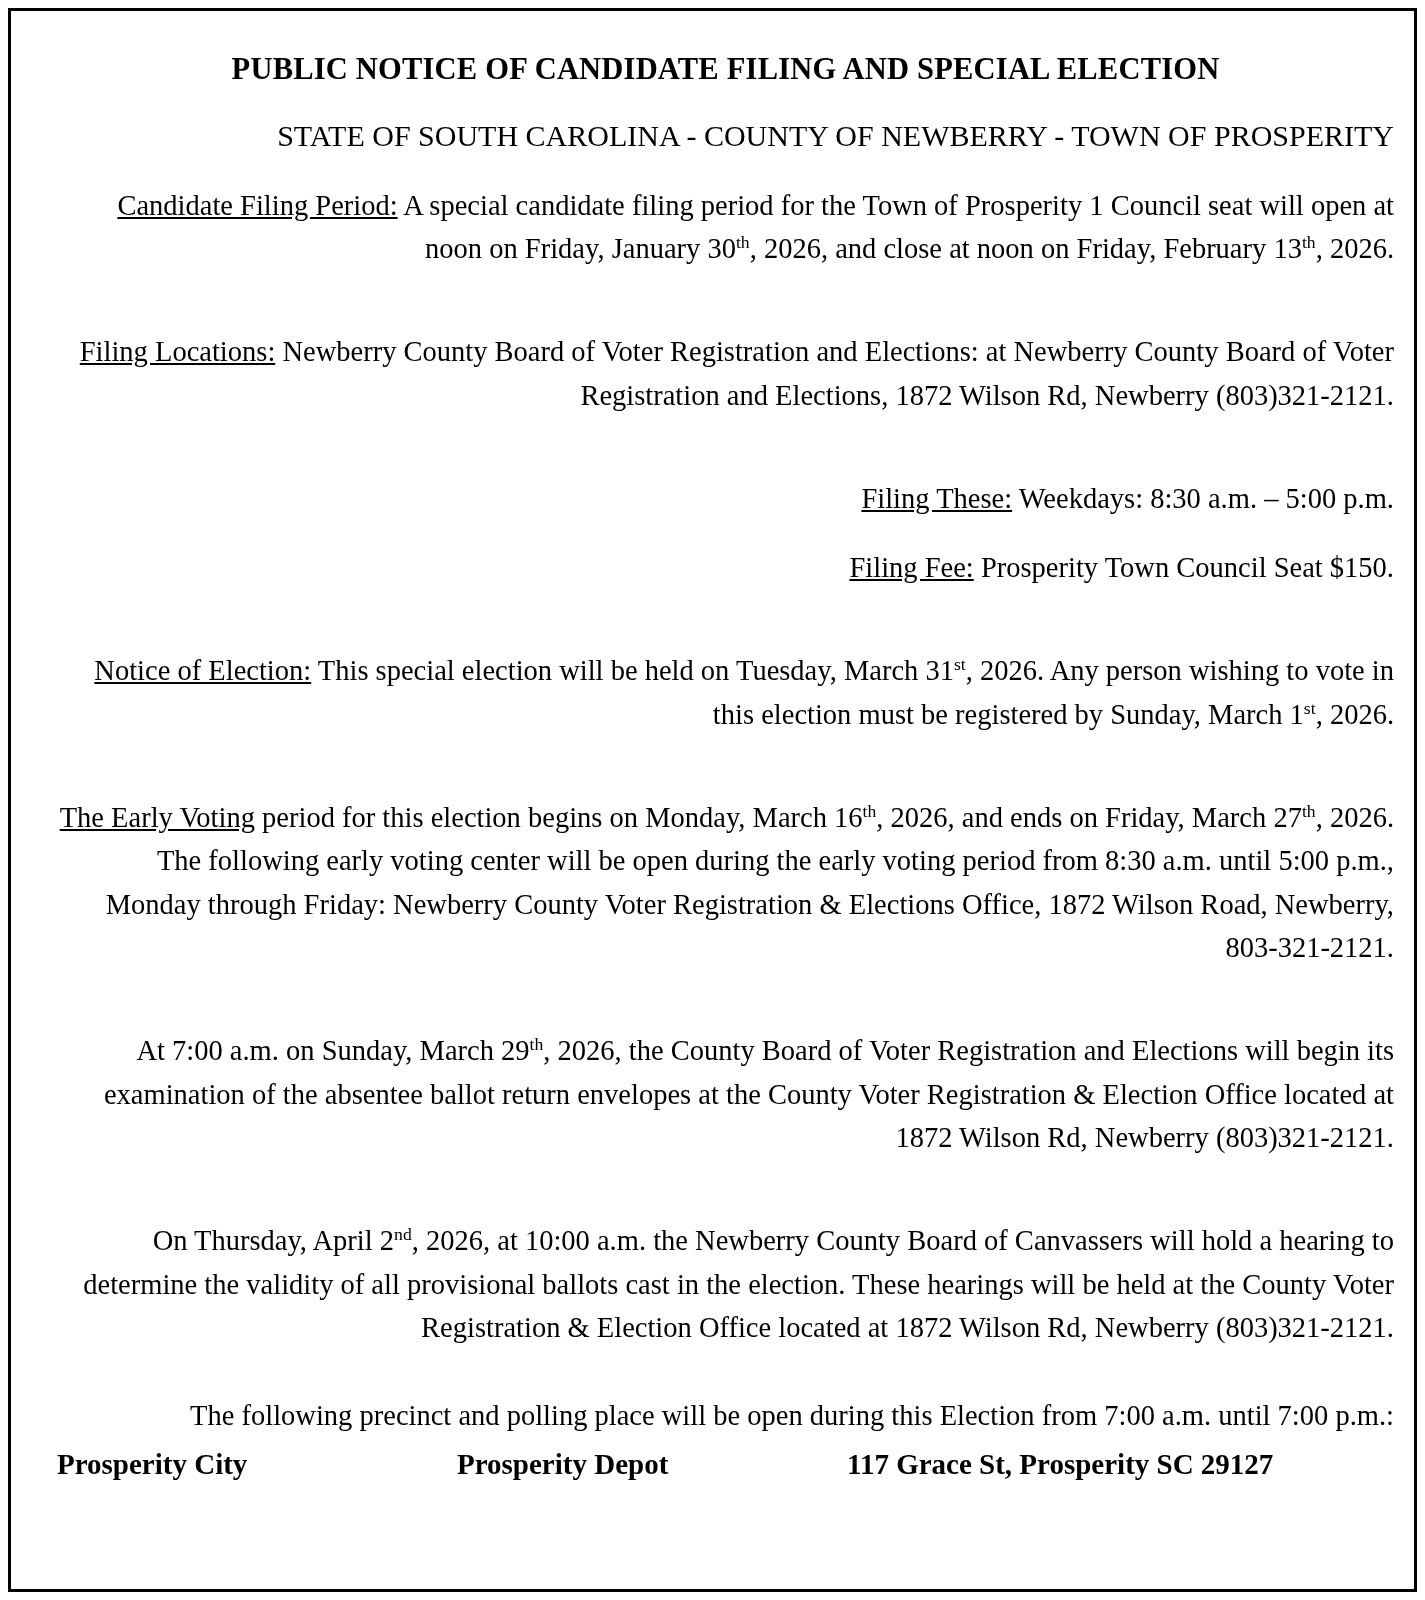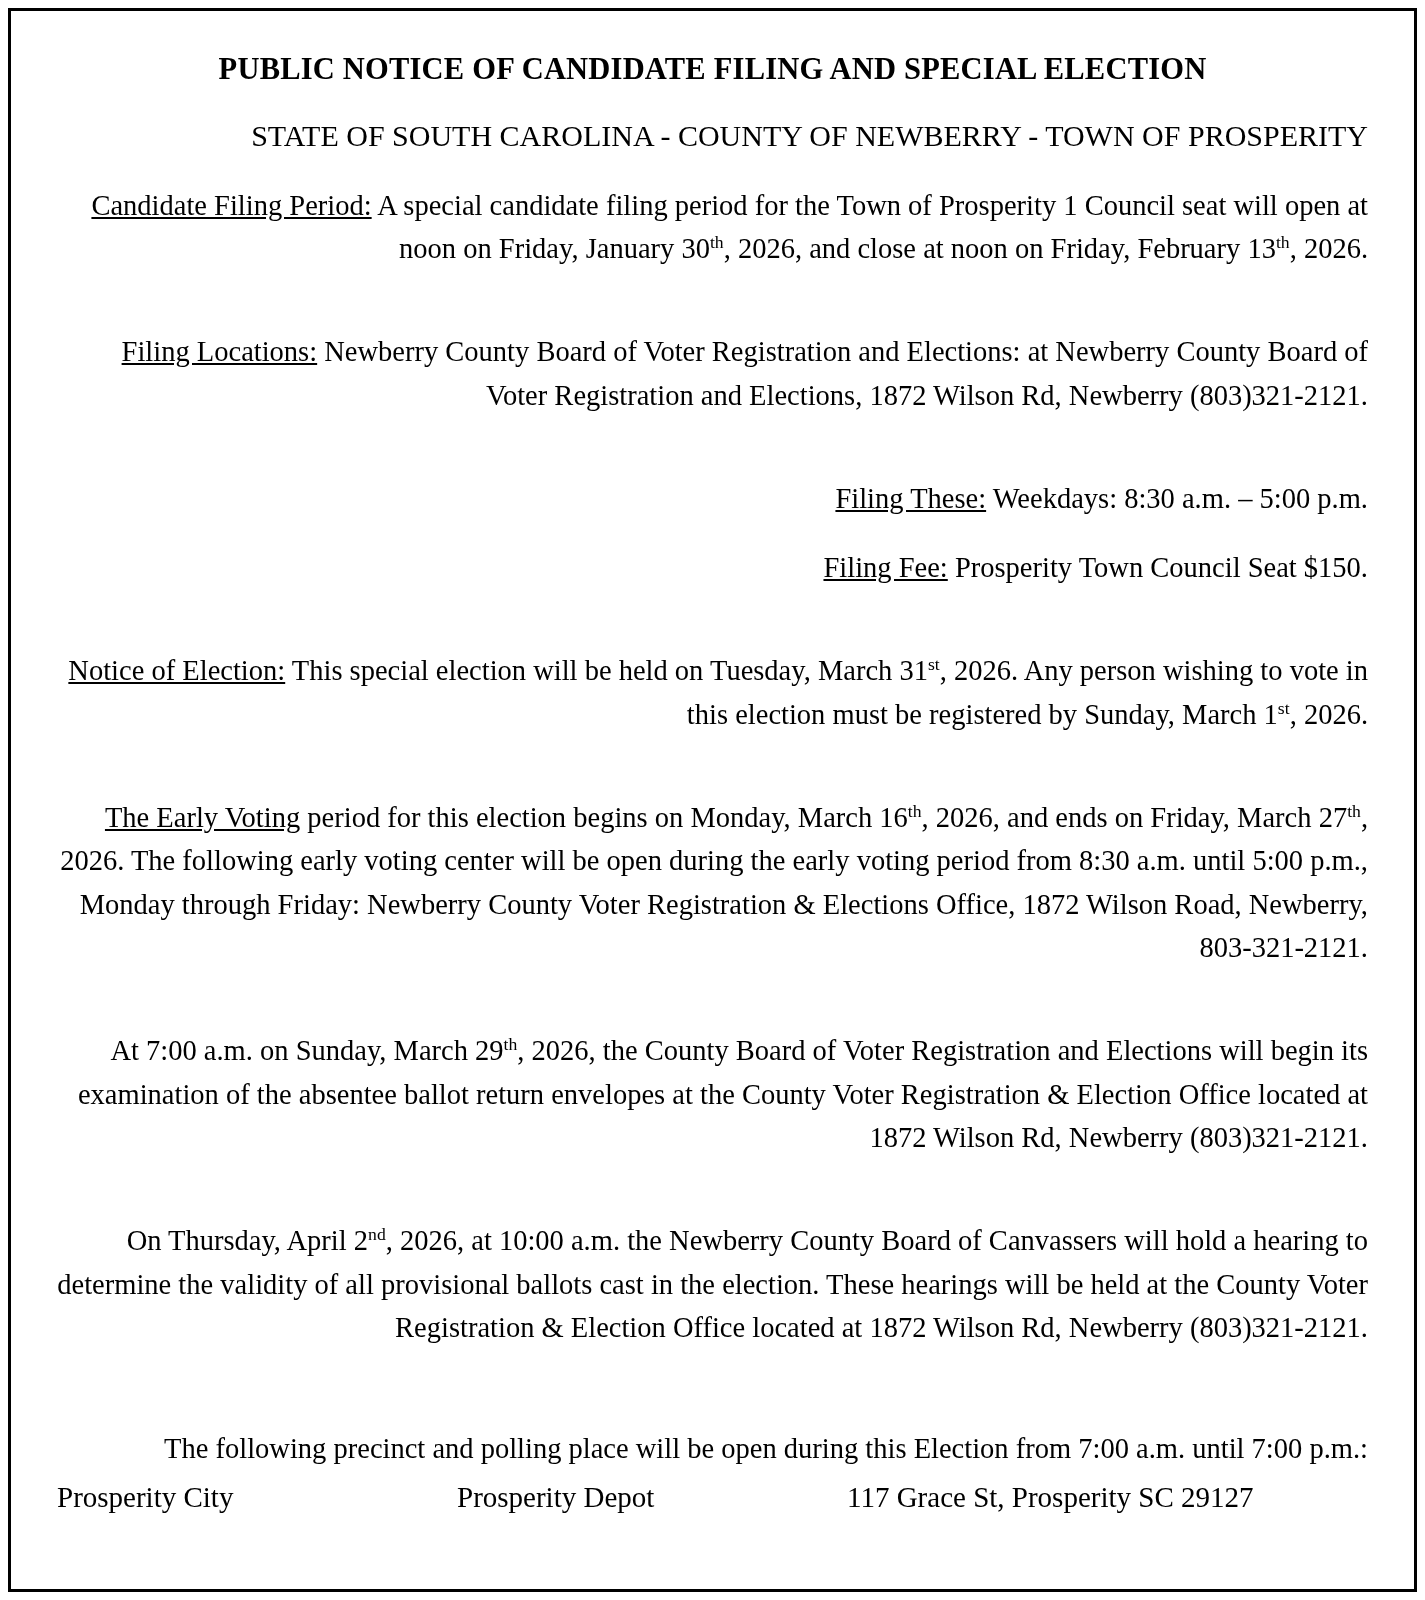--- a/index.html
+++ b/index.html
@@ -19,21 +19,21 @@
     width: 1425px;
     height: 1600px;
     padding: 8px;
     background: #ffffff;
   }
   .notice-frame {
     box-sizing: border-box;
     width: 100%;
     height: 100%;
     border: 3px solid #000000;
-    padding: 26px 46px 0 46px;
+    padding: 26px 20px 0 46px;
     background: #ffffff;
     overflow: hidden;
   }
   .title {
     text-align: center;
     font-weight: bold;
     font-size: 30.5px;
     letter-spacing: 0.2px;
     margin: 14px 0 0 0;
     line-height: 1.2;
@@ -60,21 +60,21 @@
     text-decoration: underline;
   }
   sup {
     font-size: 0.62em;
     vertical-align: super;
     line-height: 0;
   }
   .precinct-row {
     display: flex;
     align-items: baseline;
-    font-weight: normal;
+    font-weight: bold;
     font-size: 29px;
     margin-top: 10px;
     white-space: nowrap;
   }
   .precinct-name {
     flex: 0 0 400px;
   }
   .precinct-place {
     flex: 0 0 390px;
   }
@@ -118,21 +118,21 @@
     </p>
 
     <p class="para gap-big">
       <span>At 7:00 a.m. on Sunday, March 29</span><sup>th</sup><span>, 2026, the County Board of Voter Registration and Elections will begin its examination of the absentee ballot return envelopes at the County Voter Registration &amp; Election Office located at 1872 Wilson Rd, Newberry (803)321-2121.</span>
     </p>
 
     <p class="para gap-big">
       <span>On Thursday, April 2</span><sup>nd</sup><span>, 2026, at 10:00 a.m. the Newberry County Board of Canvassers will hold a hearing to determine the validity of all provisional ballots cast in the election.  These hearings will be held at the County Voter Registration &amp; Election Office located at 1872 Wilson Rd, Newberry (803)321-2121.</span>
     </p>
 
-    <p class="para" style="margin-top:78px;">The following precinct and polling place will be open during this Election from 7:00 a.m. until 7:00 p.m.:</p>
+    <p class="para" style="margin-top:45px;">The following precinct and polling place will be open during this Election from 7:00 a.m. until 7:00 p.m.:</p>
 
     <div class="precinct-row">
       <span class="precinct-name">Prosperity City</span>
       <span class="precinct-place">Prosperity Depot</span>
       <span class="precinct-address">117 Grace St, Prosperity SC 29127</span>
     </div>
 
   </div>
 </div>
 

